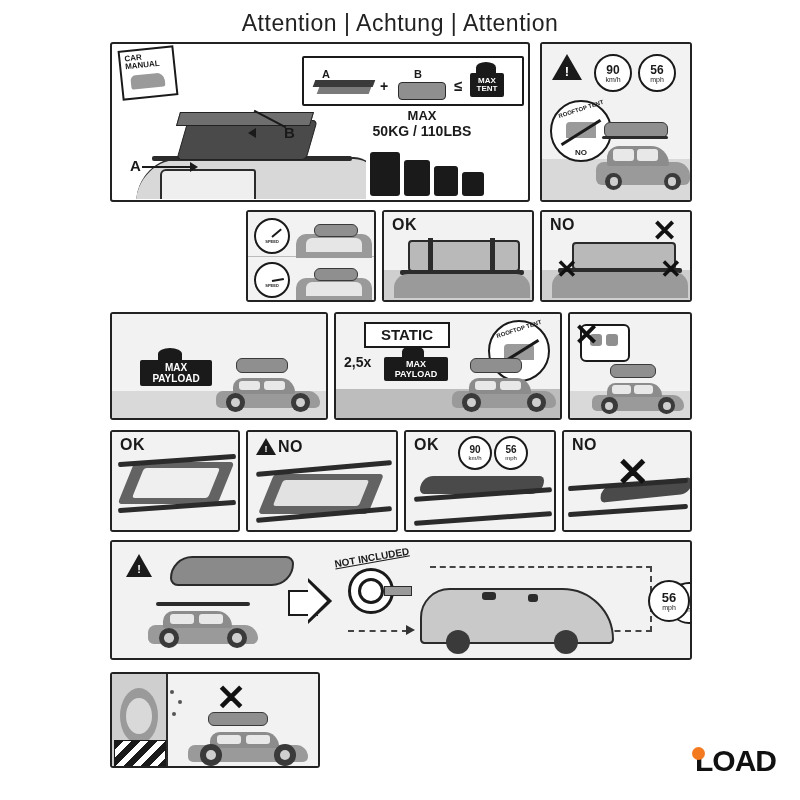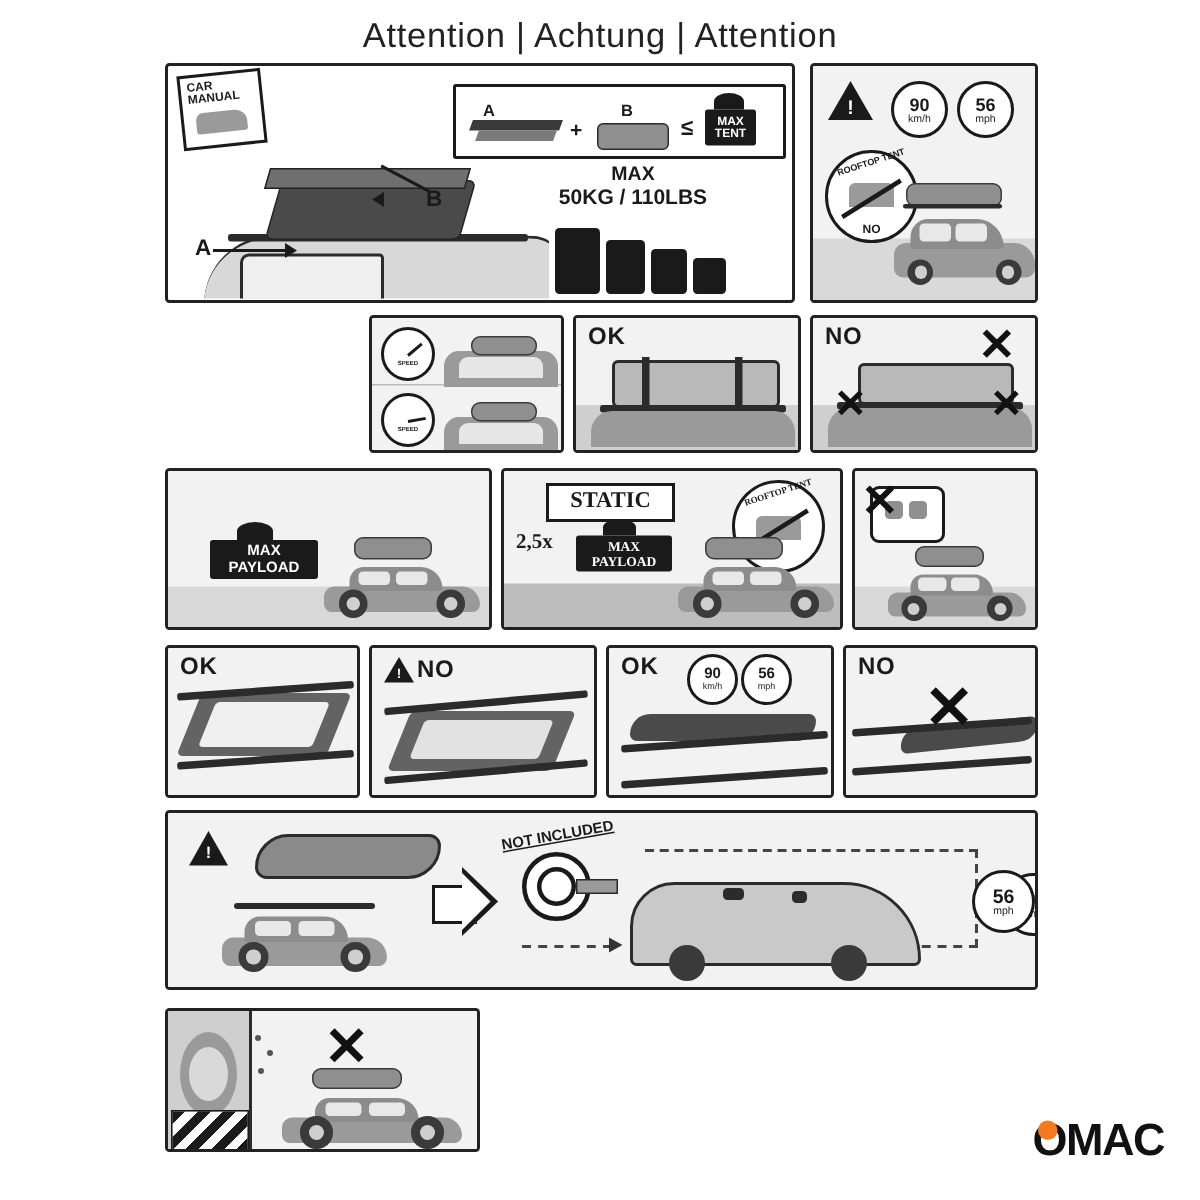--- a/index.html
+++ b/index.html
@@ -269,21 +269,21 @@
       <div class="body"></div>
       <div class="cabin" style="left:16%;width:60%;"></div>
       <div class="win" style="left:22%;bottom:48%;width:20%;height:20%;"></div>
       <div class="win" style="left:46%;bottom:48%;width:20%;height:20%;"></div>
       <div class="wheel wf"></div>
         <div class="wheel wr"></div>
     </div>
     <div class="box" style="left:124px;top:44px;width:50px;height:13px;"></div>
   </div>
 
-  <div class="panel" style="left:334px;top:312px;width:228px;height:108px;font-family:Liberation Serif, serif;">
+  <div class="panel" style="left:334px;top:312px;width:228px;height:108px;">
     <div class="sky"></div>
     <div style="position:absolute;left:0;right:0;bottom:0;height:28%;background:#bdbdbd;"></div>
     <div class="tag" style="left:28px;top:8px;width:82px;height:22px;font-size:15px;">STATIC</div>
     <div style="position:absolute;left:8px;top:40px;font-size:14px;font-weight:bold;">2,5x</div>
     <div style="position:absolute;left:66px;top:32px;width:22px;height:11px;background:#1a1a1a;border-radius:50% 50% 0 0;"></div>
     <div class="pill" style="left:48px;top:43px;width:64px;height:24px;font-size:9px;flex-direction:column;gap:1px;">
       <span>MAX</span>
       <span>PAYLOAD</span>
     </div>
 
@@ -444,17 +444,17 @@
       <div class="win" style="left:24%;bottom:48%;width:20%;height:20%;"></div>
       <div class="win" style="left:48%;bottom:48%;width:20%;height:20%;"></div>
       <div class="wheel wf"></div>
         <div class="wheel wr"></div>
     </div>
     <div class="box" style="left:96px;top:38px;width:58px;height:12px;"></div>
     <div class="xmark" style="left:104px;top:6px;font-size:36px;">✕</div>
   </div>
 
   <div class="logo">
-    <span>OMAC</span>
+    <span>LOAD</span>
   </div>
   <div style="position:absolute;right:95px;bottom:40px;width:13px;height:13px;border-radius:50%;background:#f47a20;"></div>
 
 </div>
 
 </body></html>

